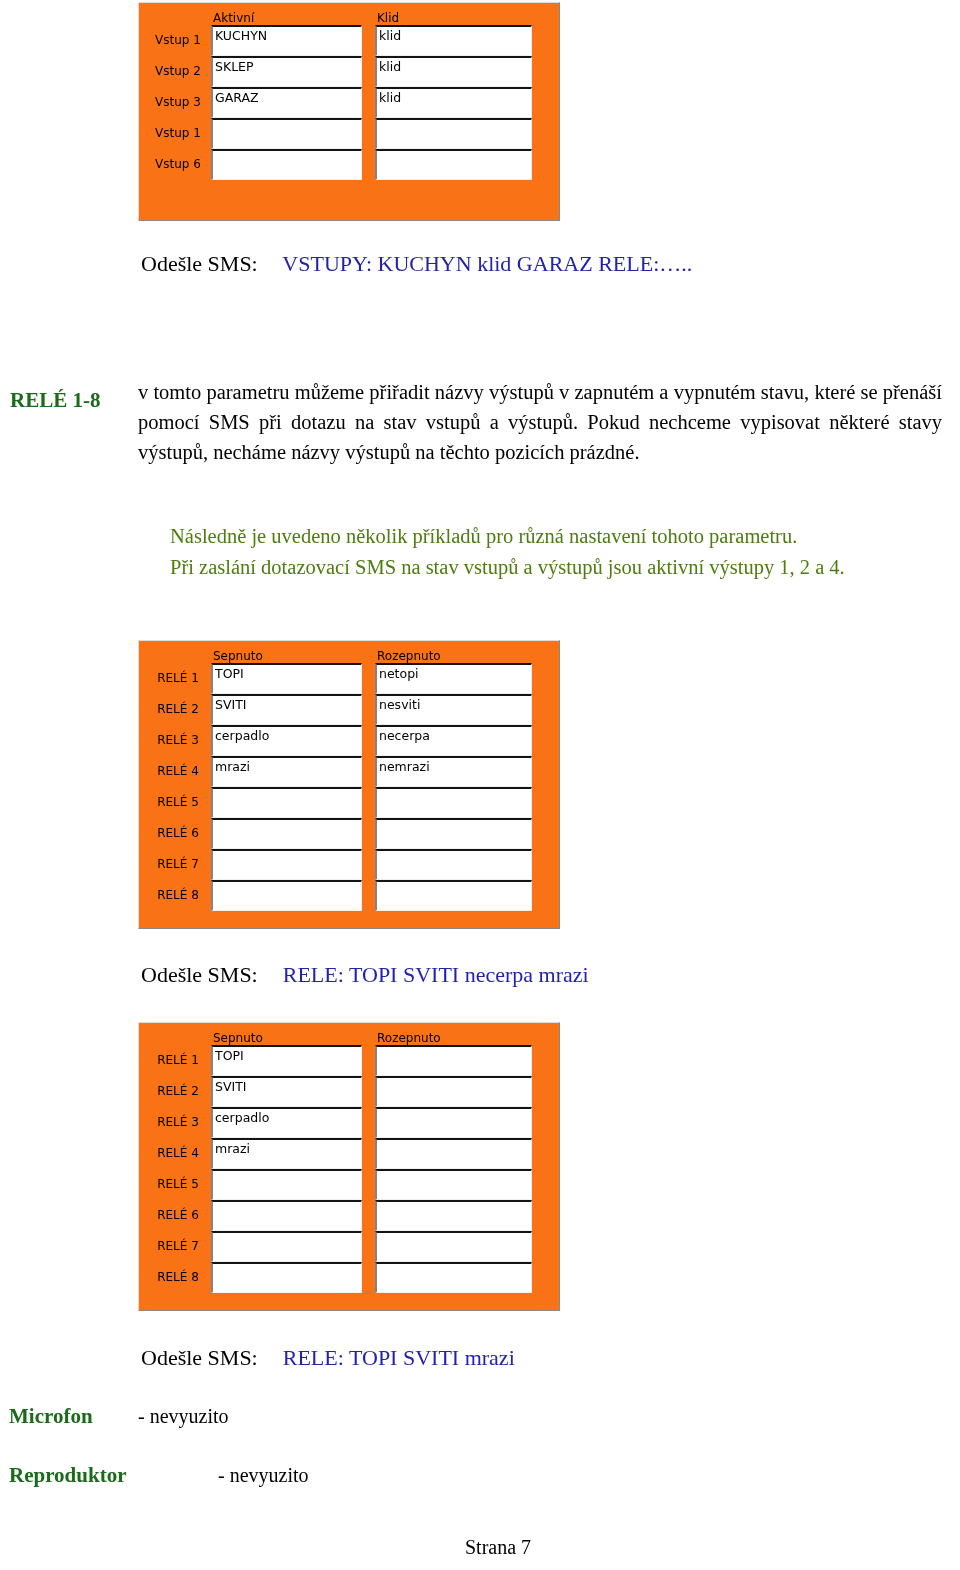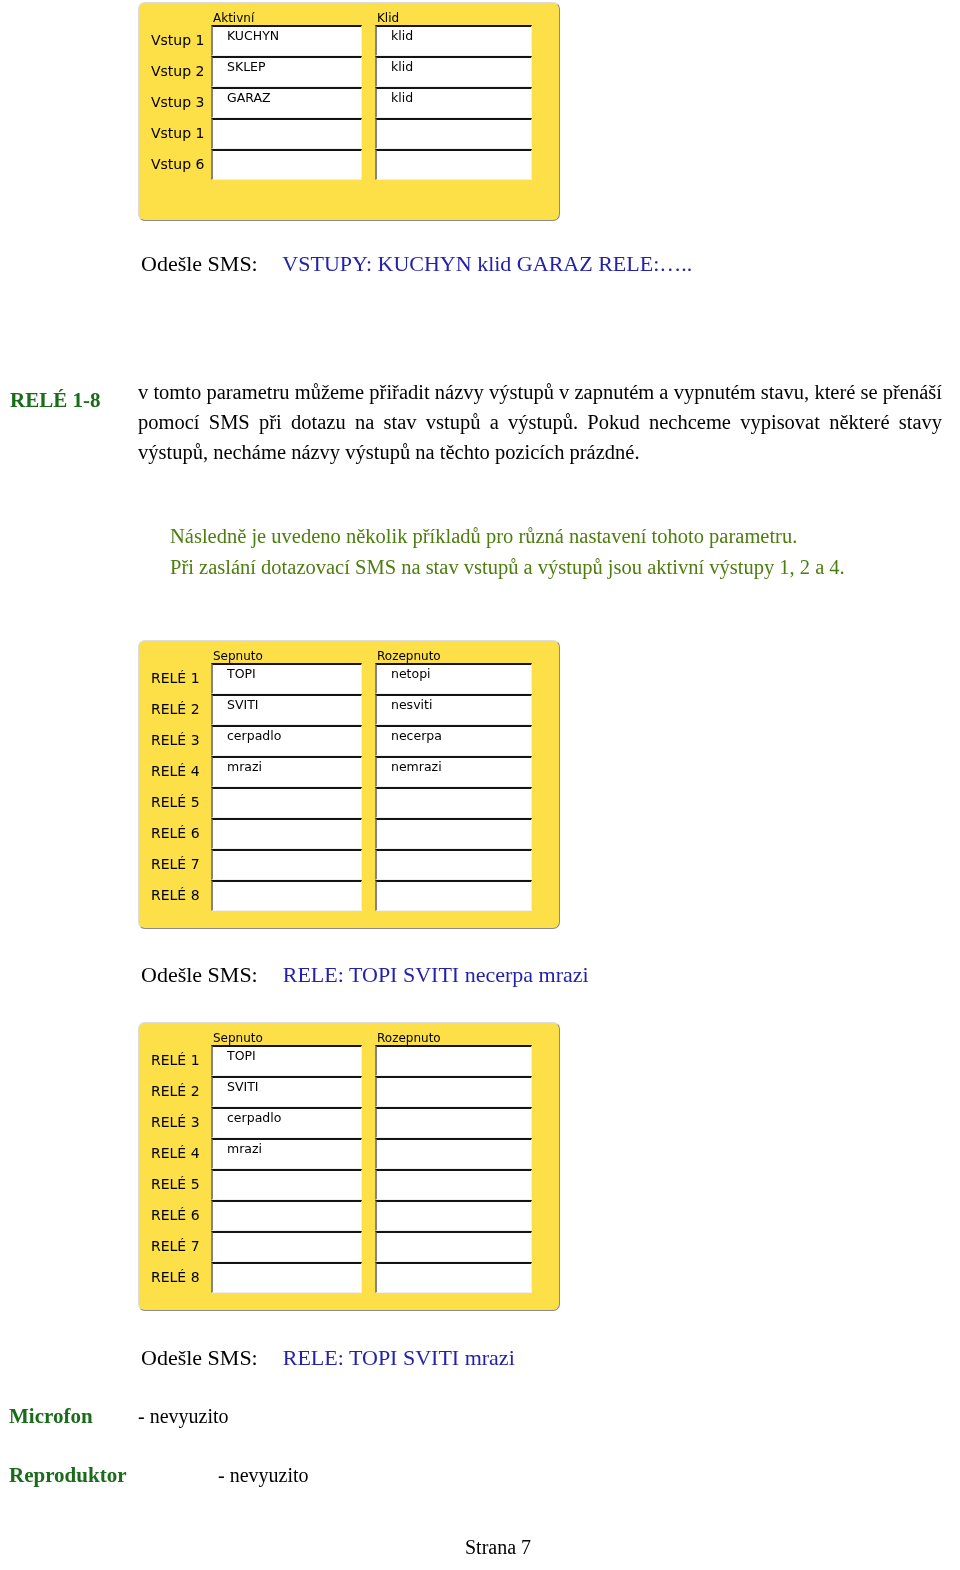--- a/index.html
+++ b/index.html
@@ -12,28 +12,27 @@
     height: 1570px;
     position: relative;
     font-family: "Liberation Serif", serif;
     color: #000000;
     overflow: hidden;
   }
 
   
   .win-panel {
     position: absolute;
-    background: #fde047;
+    background: #f97316;
     box-sizing: border-box;
     border-top: 1px solid #dcdcdc;
     border-left: 1px solid #dcdcdc;
     border-right: 1px solid #8a8a8a;
     border-bottom: 1px solid #8a8a8a;
     font-family: "DejaVu Sans", sans-serif;
-    border-radius: 7px;
   }
   .panel-head {
     position: relative;
     height: 20px;
   }
   .panel-head .col-head {
     position: absolute;
     font-size: 12px;
     color: #000;
     white-space: nowrap;
@@ -42,39 +41,39 @@
     position: relative;
   }
   .row {
     display: flex;
     align-items: center;
     height: 26px;
     margin-bottom: 5px;
   }
   .row-label {
     width: 60px;
-    text-align: left;
-    font-size: 14px;
+    text-align: center;
+    font-size: 12px;
     padding-right: 6px;
     white-space: nowrap;
     color: #000;
     box-sizing: border-box;
   }
   .field {
     height: 31px;
     box-sizing: border-box;
     background: #ffffff;
     border-top: 2px solid #141414;
     border-left: 2px solid #848484;
     border-right: 1px solid #f0f0f0;
     border-bottom: 1px solid #f0f0f0;
     font-family: "DejaVu Sans", sans-serif;
     font-size: 12.5px;
     line-height: 18px;
-    padding: 0 14px;
+    padding: 0 2px;
     color: #000;
     overflow: hidden;
     white-space: nowrap;
   }
   .field.c1 { width: 151px; }
   .field.c2 { width: 157px; margin-left: 13px; }
 
   
   .sms-line {
     position: absolute;

